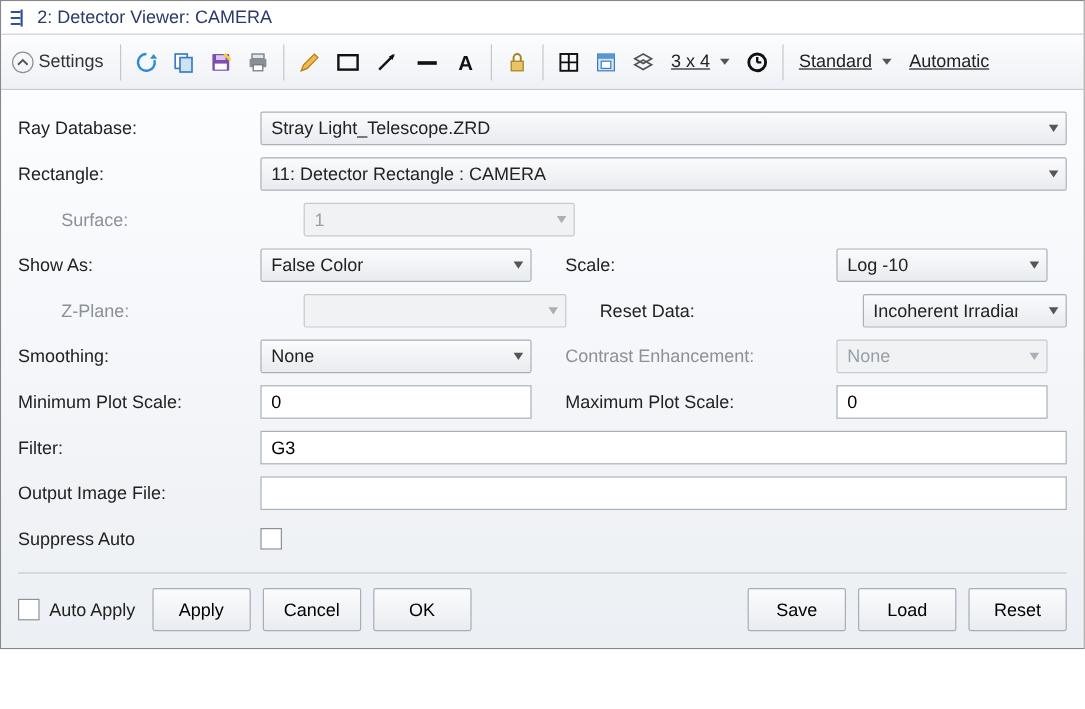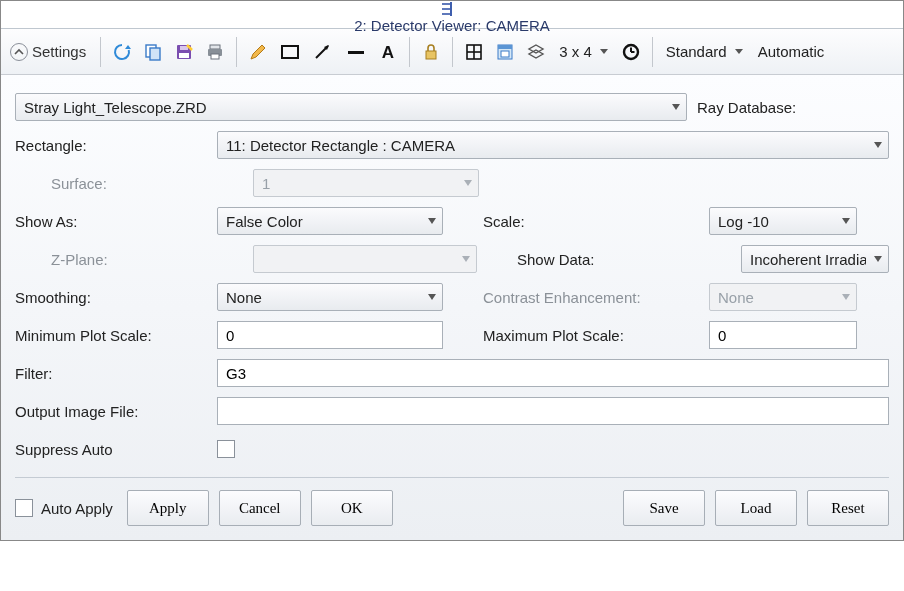--- a/index.html
+++ b/index.html
@@ -13,21 +13,20 @@
   }
   .window { width: 904px; border: 1px solid #888; overflow: hidden; }
   .titlebar {
     height: 28px;
     background: #fff;
     border-bottom: 1px solid #bfc7cf;
     display: flex; align-items: center;
     padding: 0 6px;
     color: #2a3a6a;
     font-size: 15px;
-    flex-direction: column;
   }
   .title-icon {
     width: 18px; height: 18px; margin-right: 6px;
     display: inline-flex; align-items: center; justify-content: center;
     color: #2a4da5;
   }
   .toolbar {
     height: 46px;
     background: linear-gradient(#fdfdfe, #eef1f5);
     border-bottom: 1px solid #c8ccd2;
@@ -47,39 +46,39 @@
     background: transparent;
     padding: 0 3px;
     color: #333;
   }
   .tb-btn svg { display: block; }
   .settings-btn { padding: 0 6px 0 2px; gap:4px; font-size:15px; }
   .settings-caret {
     width: 18px; height:18px; border:1px solid #8a8f99; border-radius:50%;
     display:inline-flex; align-items:center; justify-content:center;
   }
-  .tb-text { padding: 0 6px; font-size:15px; cursor:pointer; display:inline-flex; align-items:center; gap:4px; }
+  .tb-text { padding: 0 6px; font-size:15px; cursor:pointer; display:inline-flex; align-items:center; gap:4px;text-decoration:underline; }
   .caret-down::after {
     content:""; display:inline-block; width:0;height:0;
     border-left:4px solid transparent; border-right:4px solid transparent;
     border-top:5px solid #555; margin-left:4px;
   }
 
   .panel {
     background: linear-gradient(#fcfdff, #eceff3);
     padding: 16px 14px 14px 14px;
   }
   .form-grid { display: flex; flex-direction: column; gap: 6px; }
   .row { display: flex; align-items: center; min-height: 32px; gap: 10px; }
   .col { display: flex; align-items: center; }
   .label-col { width: 192px; flex: 0 0 192px; }
   .label-disabled { color: #8b9198; margin-left: 36px; }
   .ctrl1 { width: 226px; }
-  .label-col2 { width: 216px; margin-left: 30px; }
-  .ctrl2 { width: 148px; }
+  .label-col2 { width: 216px; margin-left: 18px; }
+  .ctrl2 { width: 176px; }
   .wide { flex: 1 1 auto; }
 
   .combo, .combo-wide {
     height: 28px;
     background: linear-gradient(#fbfbfd, #e8ebef);
     border: 1px solid #a9b0b8;
     border-radius: 2px;
     display: flex; align-items: center;
     padding: 0 22px 0 8px;
     position: relative;
@@ -121,21 +120,21 @@
   }
   .auto-apply { display:flex; align-items:center; gap:8px; margin-right:4px; }
   .btn {
     min-width: 82px; height: 36px;
     background: linear-gradient(#fcfcfe, #e9ecf0);
     border: 1px solid #a7aeb6;
     border-radius: 2px;
     font-size: 15px;
     cursor: pointer;
     padding: 0 0;
-    font-family: Liberation Serif, serif;
+    font-family: Liberation Sans, sans-serif;
   }
   .spacer { flex: 1 1 auto; }
 </style>
 </head>
 <body>
 
 <div class="window">
 
   <div class="titlebar">
     <span class="title-icon">
@@ -262,27 +261,27 @@
     </span>
     <span class="tb-text">
       <span>Automatic</span>
     </span>
   </div>
 
   <div class="panel">
     <div class="form-grid">
 
       <div class="row">
+        <div class="col label-col">Ray Database:</div>
         <div class="col wide">
           <div class="combo" tabindex="0">
             <span>Stray Light_Telescope.ZRD</span>
               <span class="chev"></span>
           </div>
         </div>
-        <div class="col label-col">Ray Database:</div>
       </div>
 
       <div class="row">
         <div class="col label-col">Rectangle:</div>
         <div class="col wide">
           <div class="combo" tabindex="0">
             <span>11: Detector Rectangle : CAMERA</span>
               <span class="chev"></span>
           </div>
         </div>
@@ -316,21 +315,21 @@
       </div>
 
       <div class="row">
         <div class="col label-col label-disabled">Z-Plane:</div>
         <div class="col ctrl1">
           <div class="combo disabled">
             <span></span>
               <span class="chev"></span>
           </div>
         </div>
-        <div class="col label-col2">Show Data:</div>
+        <div class="col label-col2">Reset Data:</div>
         <div class="col ctrl2">
           <div class="combo" tabindex="0">
             <span style="overflow:hidden;white-space:nowrap;text-overflow:clip;max-width:120px;">Incoherent Irradian</span>
               <span class="chev"></span>
           </div>
         </div>
       </div>
 
       <div class="row">
         <div class="col label-col">Smoothing:</div>

